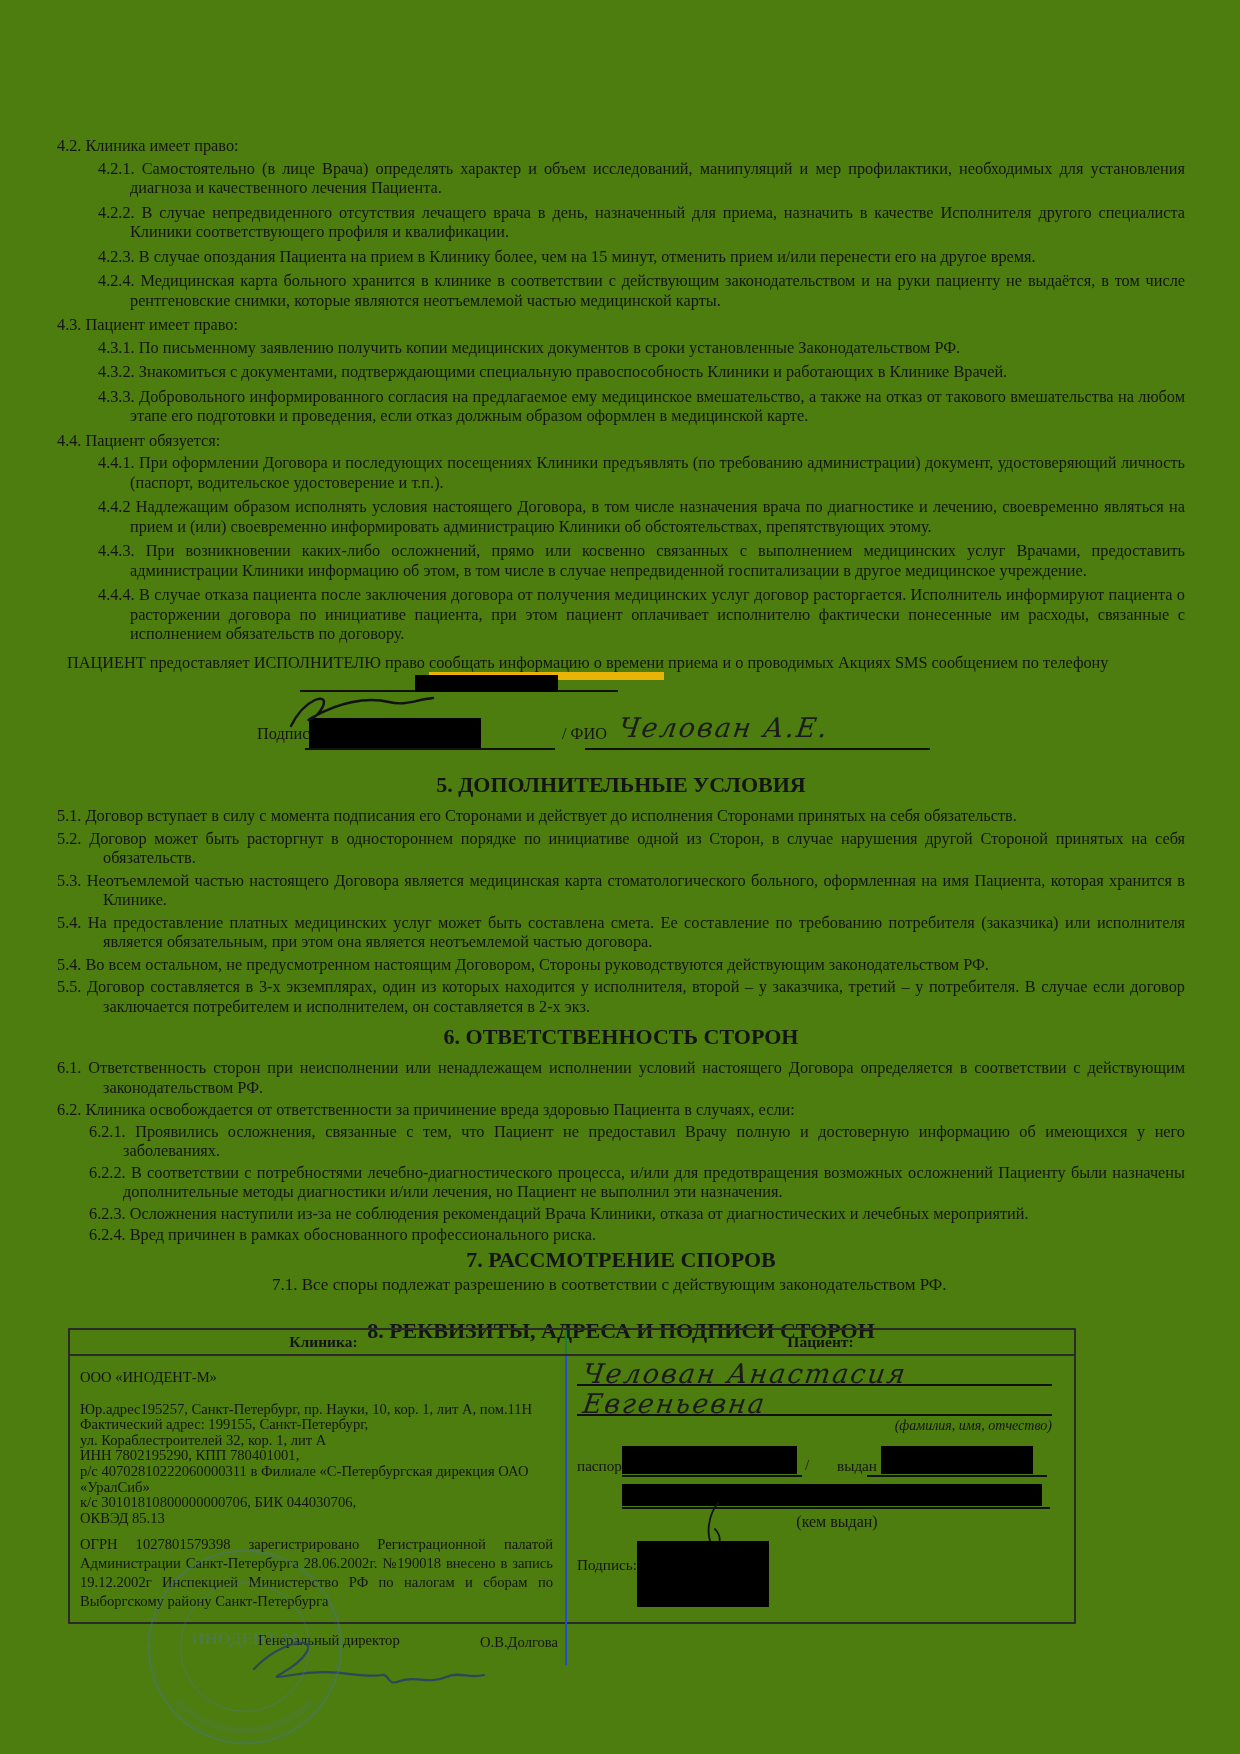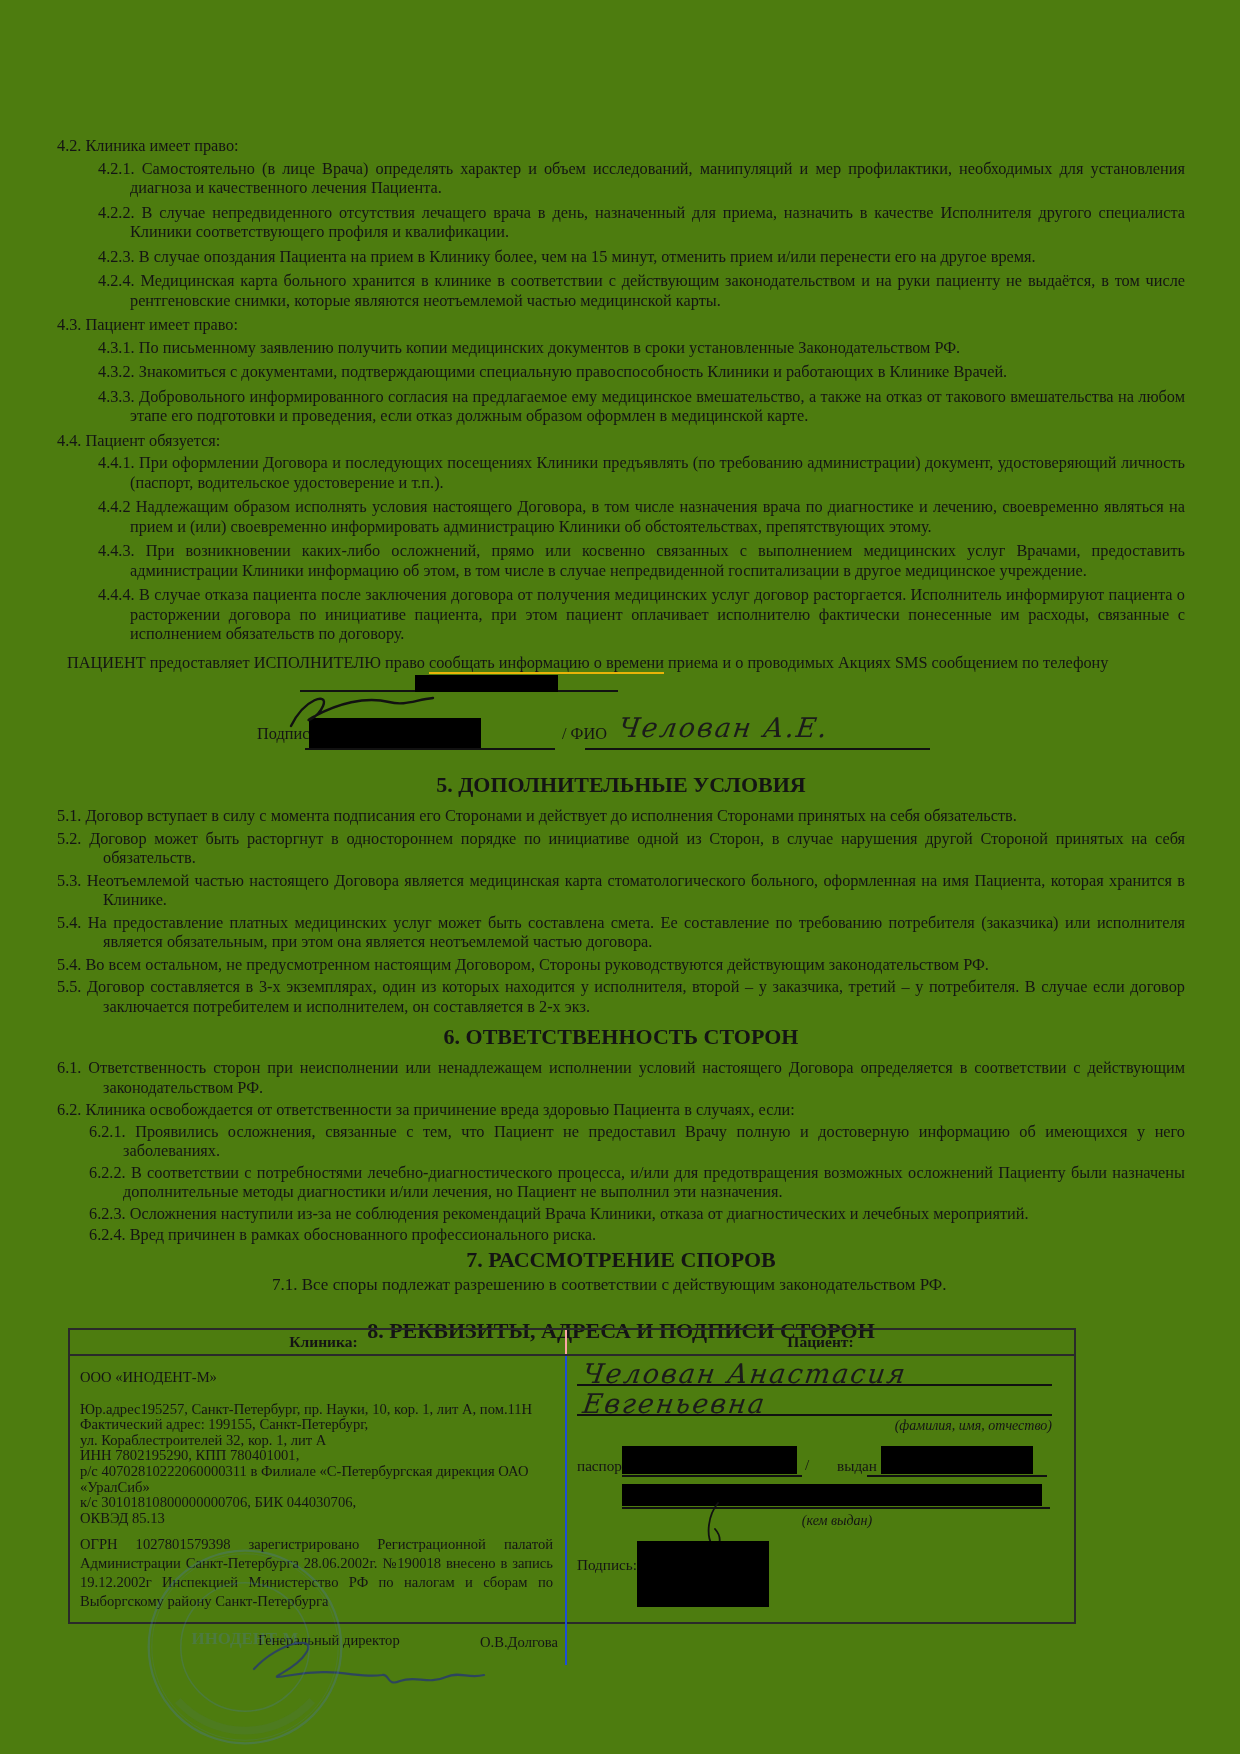--- a/index.html
+++ b/index.html
@@ -9,40 +9,40 @@
   .cl{margin:0 0 5px 0;text-align:justify;font-size:16.3px;line-height:19.5px;}
   .lvl0{padding-left:46px;text-indent:-46px;margin-bottom:3px;}
   .lvl1{padding-left:73px;text-indent:-32px;}
   .lvl1 .num{padding-left:0;}
   .lvl1b{padding-left:66px;text-indent:-34px;margin-bottom:2px;}
   .tight{margin-bottom:2px;}
   .head{text-align:center;font-weight:bold;font-size:22px;margin:8px 0 8px 0;}
   .head8{margin-top:24px;}
   .c71{padding-left:215px;margin:0 0 2px 0;font-size:17px;line-height:19.5px;}
   .sms{margin:9px 0 0 10px;font-size:16.3px;line-height:19.5px;}
-  .sms .us{border-bottom:2px solid #eab308;}
+  .sms .us{border-bottom:8px solid #eab308;}
   .sms-redact-row{position:relative;height:28px;}
   .sms-redact-row .uline{position:absolute;left:243px;top:18px;width:318px;border-bottom:2px solid #111;}
   .sms-redact-row .redact{left:358px;top:3px;width:143px;height:17px;}
   .redact{position:absolute;background:#000;}
   .sign-row{position:relative;height:58px;margin:6px 0 0 0;font-size:16.3px;}
   .sign-row .lbl{position:absolute;left:200px;top:18px;}
   .sign-row .ul1{position:absolute;left:248px;top:42px;width:250px;border-bottom:2px solid #111;}
   .sign-row .bx{left:252px;top:12px;width:172px;height:30px;}
   .sign-row .sep{position:absolute;left:505px;top:18px;}
   .sign-row .ul2{position:absolute;left:528px;top:42px;width:345px;border-bottom:2px solid #111;}
   .hand{font-family:"DejaVu Serif",serif;font-style:italic;transform:skewX(-8deg);
         letter-spacing:2px;color:#1b1b1b;white-space:nowrap;}
   .sign-row .hand{position:absolute;left:562px;top:6px;font-size:27px;}
   .scrib{position:absolute;}
   
   .rtable{position:absolute;left:68px;top:1328px;width:1004px;height:292px;border:2px solid #2a2a2a;}
   .thead{display:grid;grid-template-columns:497px 1fr;height:24px;border-bottom:2px solid #2a2a2a;}
   .thead .hc{font-weight:bold;font-size:15.5px;text-align:center;line-height:23px;}
-  .thead .hc:first-child{border-right:2px solid #fca5a5;padding-left:12px;}
+  .thead .hc:first-child{border-right:2px solid #15803d;padding-left:12px;}
   .tbody{display:grid;grid-template-columns:497px 1fr;height:264px;}
   .cell{position:relative;}
   .cell.clinic{border-right:2px solid #1d4ed8;padding:8px 12px 0 10px;font-size:14.6px;line-height:15.6px;}
   .cell.clinic p{margin:0;}
   .cell.clinic .cname{margin:6px 0 16px 0;}
   .cell.clinic .reg{margin-top:9px;text-align:justify;line-height:19px;}
   .dir-row{position:relative;height:46px;margin-top:8px;}
   .dir-row .dlabel{position:absolute;left:178px;top:14px;}
   .dir-row .dname{position:absolute;left:400px;top:16px;}
   .cell.patient{font-size:15.2px;}
@@ -53,21 +53,21 @@
   .fio-cap{position:absolute;left:10px;right:22px;top:62px;text-align:right;font-style:italic;font-size:14px;}
   .pass-lbl{position:absolute;left:10px;top:101px;}
   .pass-bx1{left:55px;top:90px;width:175px;height:28px;}
   .pass-ul1{position:absolute;left:55px;top:119px;width:180px;border-bottom:2px solid #111;}
   .pass-slash{position:absolute;left:238px;top:100px;}
   .issued-lbl{position:absolute;left:270px;top:101px;}
   .pass-bx2{left:314px;top:90px;width:152px;height:28px;}
   .pass-ul2{position:absolute;left:300px;top:119px;width:180px;border-bottom:2px solid #111;}
   .pass-bar{left:55px;top:128px;width:420px;height:22px;}
   .pass-ul3{position:absolute;left:55px;top:151px;width:428px;border-bottom:2px solid #111;}
-  .issued-cap{position:absolute;left:120px;width:300px;top:157px;text-align:center;font-style:italic;font-size:14px;}
+  .issued-cap{position:absolute;left:120px;width:300px;top:157px;text-align:center;font-size:16px;}
   .psign-lbl{position:absolute;left:10px;top:200px;}
   .psign-bx{left:70px;top:185px;width:132px;height:66px;}
   .stamp{position:absolute;left:105px;top:1540px;pointer-events:none;}
   .num{white-space:nowrap;}
 </style>
 </head>
 <body>
 
 <div class="page">
   <div class="flow">

